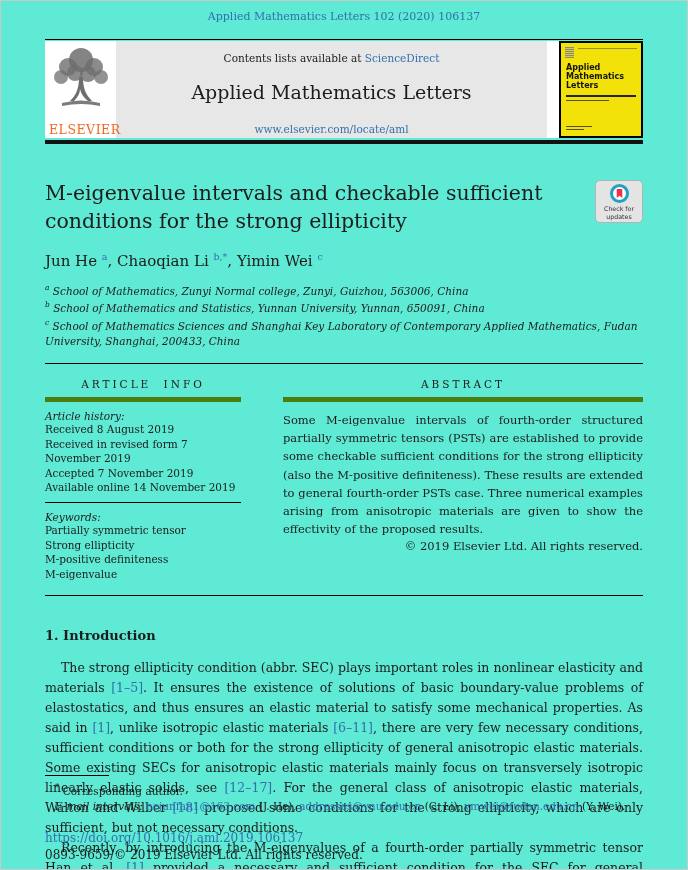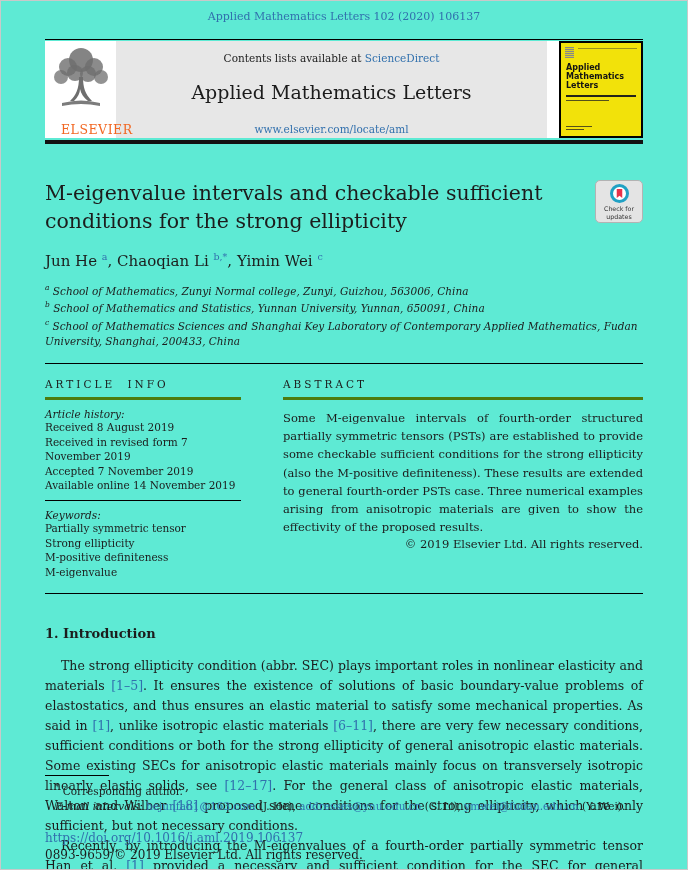--- a/index.html
+++ b/index.html
@@ -8,21 +8,21 @@
     width:688px; height:870px; position:relative; background:#5eead4;
     font-family:"DejaVu Serif", serif; color:#1c1c1c;
     border:1px solid #c9c9c9; overflow:hidden;
   }
   .blue, .cite, a.link { color:var(--link,#3170ad); text-decoration:none; }
   .top-citation { text-align:center; padding-top:9px; font-size:11px; }
   .top-rule { margin:16px 44px 0; border-top:1.5px solid #000; }
 
   .banner { margin:1px 44px 0; height:97px; display:flex; }
   .logo-area { width:71px; background:#fff; position:relative; padding-top:2px; }
-  .elsevier-word { position:absolute; bottom:1px; left:16px; width:100%; text-align:center;
+  .elsevier-word { position:absolute; bottom:1px; left:4px; width:100%; text-align:center;
     font-size:12.5px; letter-spacing:0.5px; color:#f26722; font-family:"DejaVu Serif",serif; }
   .banner-center { flex:1; background:#e7e7e7; text-align:center; padding-top:11px; }
   .contents-line { font-size:10.5px; }
   .journal-title { font-size:19px; margin-top:17px; }
   .journal-url { display:block; font-size:10.5px; margin-top:20px; }
   .cover-gap { width:12px; background:#fff; }
   .cover { width:84px; background:#f2e20a; border:2.5px solid #000; position:relative;
     padding:5px 5px; }
   .crest { position:absolute; top:4px; left:4px; width:9px; height:11px;
     background:repeating-linear-gradient(#888 0 1px,#d8ce2a 1px 2px); }
@@ -47,21 +47,21 @@
   .authors { margin:15px 44px 0; font-size:15px; }
   .authors sup { font-size:9.5px; }
   .affiliations { margin:12px 44px 0; font-size:10.5px; font-style:italic; line-height:1.52; }
   .affiliations sup { font-size:7.5px; }
   .mid-rule { margin:13px 44px 0; border-top:1.2px solid #000; }
 
   .info-abstract { margin:4px 44px 0; display:flex; gap:42px; }
   .col-left { width:196px; flex:none; }
   .col-right { flex:1; }
   .sec-heading { font-size:10.5px; letter-spacing:3px; word-spacing:6px; padding:10px 0 7px;
-    border-bottom:3px solid #4d7c0f; }
+    border-bottom:5px solid #4d7c0f;text-align:center; }
   .ital-label { font-style:italic; font-size:10.5px; margin-top:8px; }
   .small-line { font-size:10.5px; line-height:1.38; }
   .left-divider { border-top:1px solid #000; margin-top:8px; }
   .abstract-text { font-size:11.5px; text-align:justify; line-height:1.58; margin-top:9px; }
   .copyright { font-size:11.5px; text-align:right; margin-top:1px; }
   .full-rule { margin:14px 44px 0; border-top:1.5px solid #000; }
 
   .intro-heading { margin:32px 44px 0; font-size:13px; font-weight:bold; }
   .intro-body { margin:15px 44px 0; }
   .intro-body p { font-size:12.5px; line-height:1.6; text-align:justify; text-indent:16px; }

